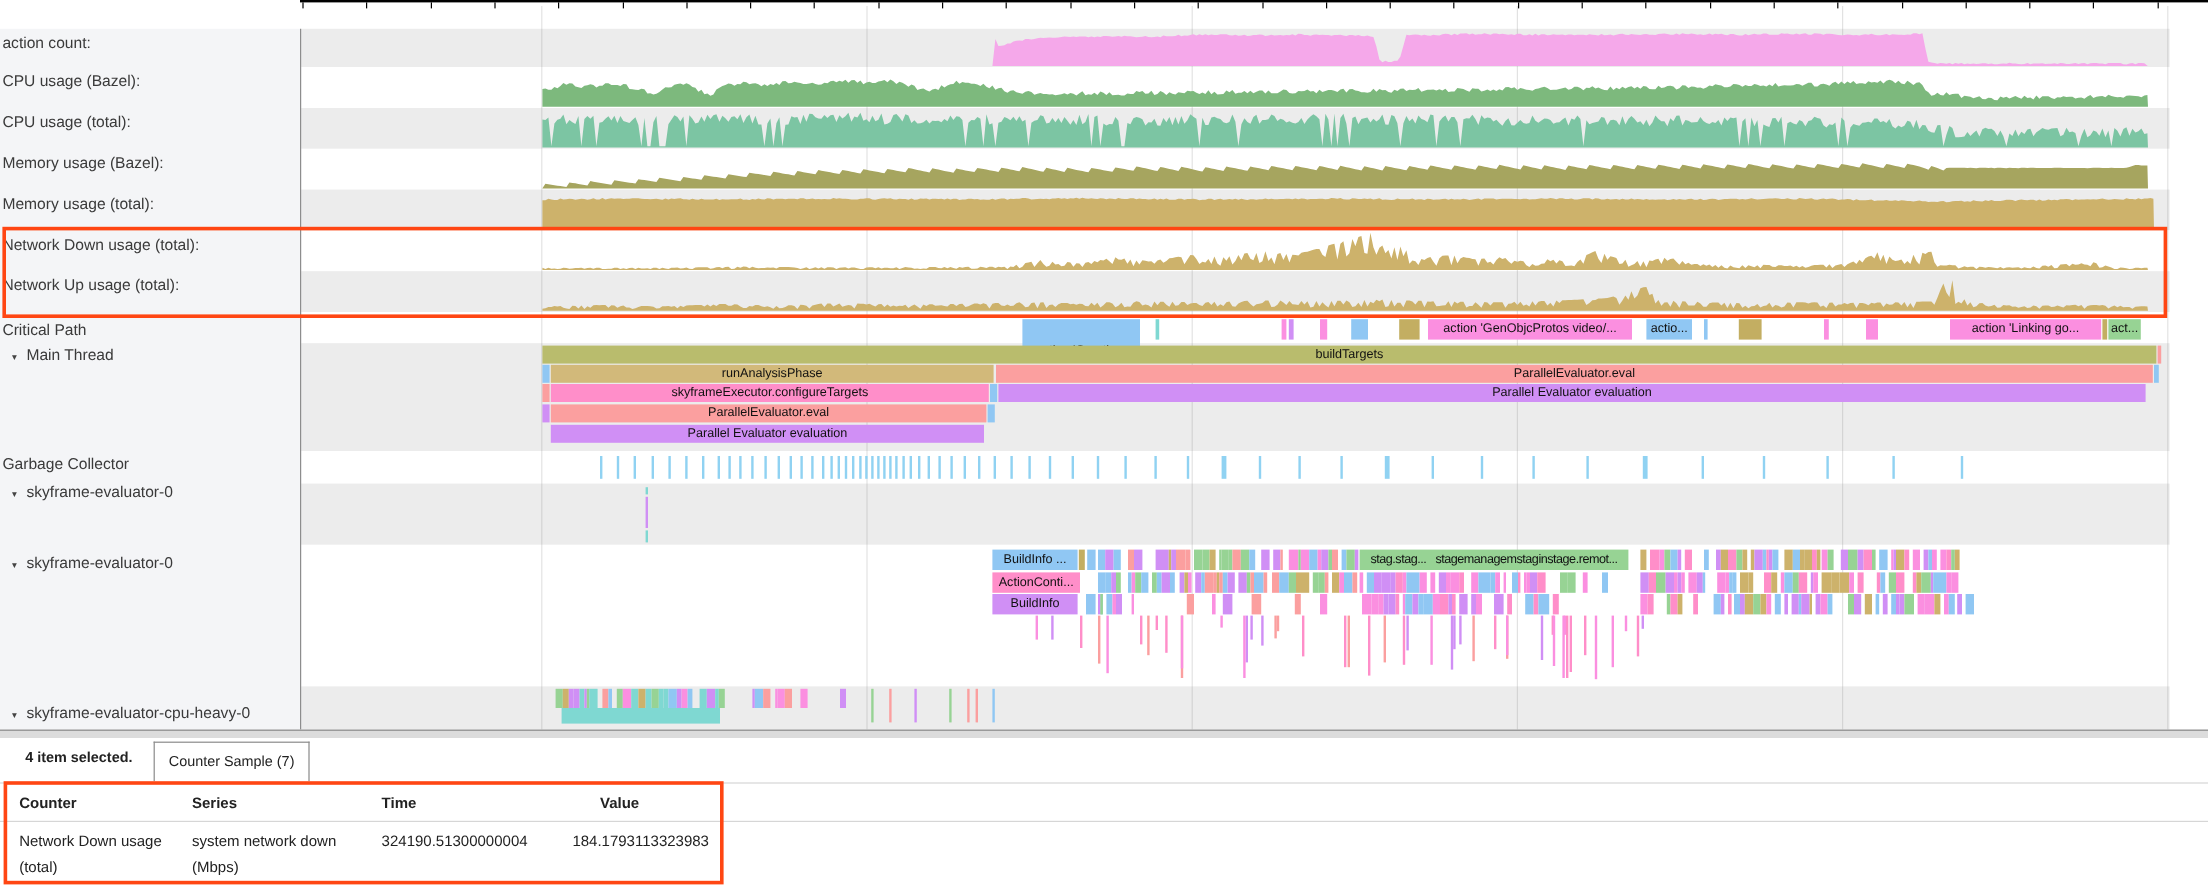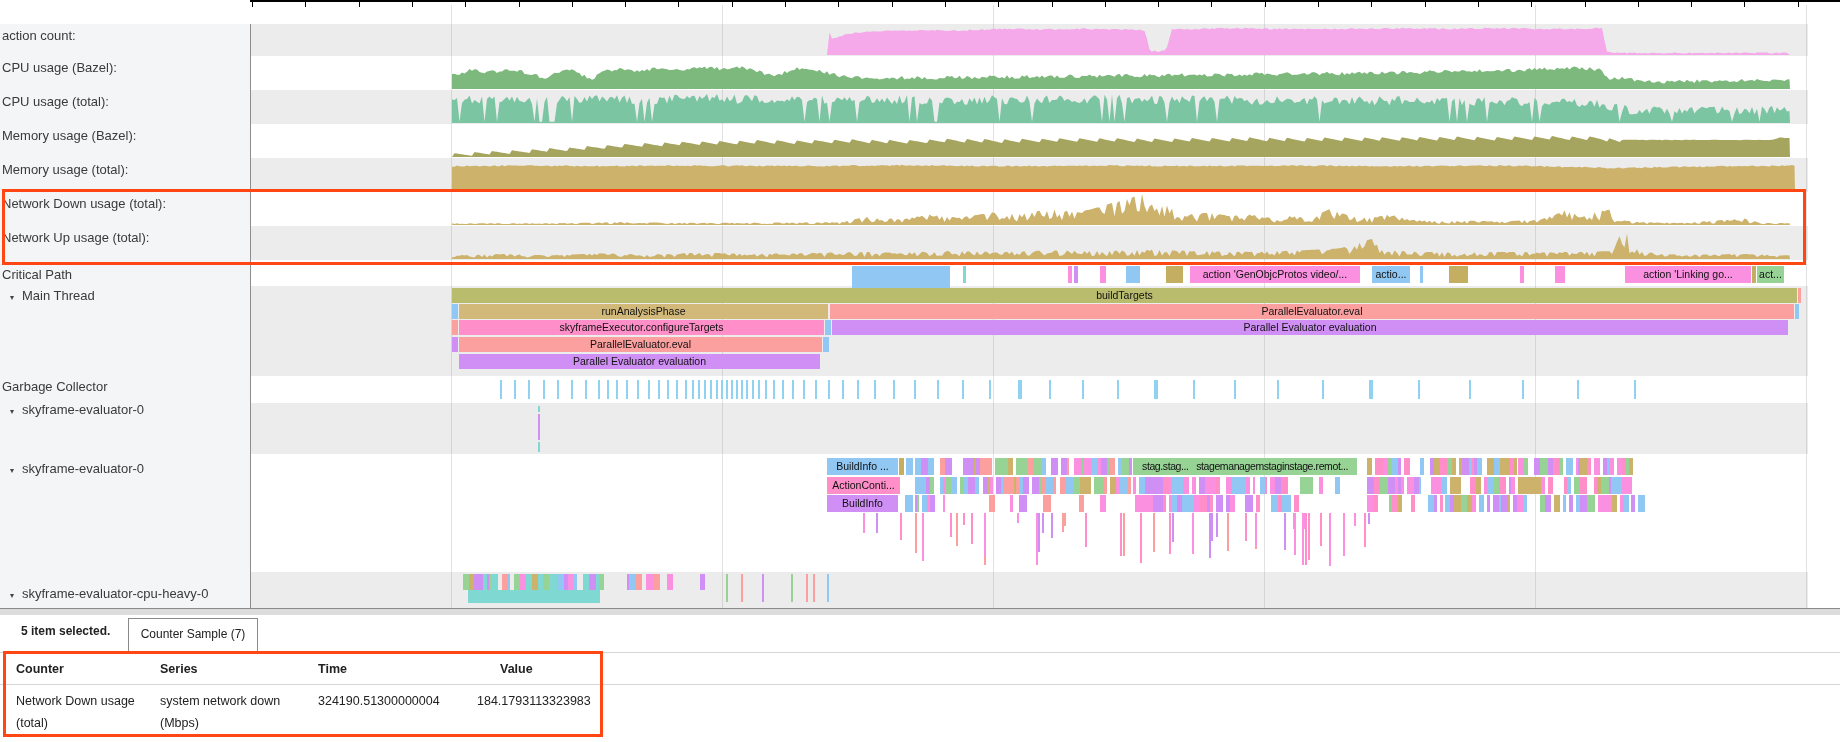--- a/index.html
+++ b/index.html
@@ -618,21 +618,21 @@
       <div style="left:791px;top:574px;width:2px;height:28px;background:#97d394;" class="slice"></div>
       <div style="left:806px;top:574px;width:2px;height:28px;background:#fb9f9f;" class="slice"></div>
       <div style="left:813px;top:574px;width:2px;height:28px;background:#fb9f9f;" class="slice"></div>
       <div style="left:827px;top:574px;width:2px;height:28px;background:#90c7f3;" class="slice"></div>
     </div>
 
   <div class="redbox" style="left:2px;top:189px;width:1798px;height:70px;"></div>
 
   <div id="divider"></div>
   <div id="tabbar">
-    <div id="selected-text">5 item selected.</div>
+    <div id="selected-text">4 item selected.</div>
     <div id="counter-tab">Counter Sample (7)</div>
   </div>
 
   <div id="details">
     <div class="tline" style="top:652px;"></div>
     <div class="th" style="left:16px;top:662px;">Counter</div>
     <div class="th" style="left:160px;top:662px;">Series</div>
     <div class="th" style="left:318px;top:662px;">Time</div>
     <div class="th" style="left:500px;top:662px;">Value</div>
     <div class="tline" style="top:684px;"></div>

